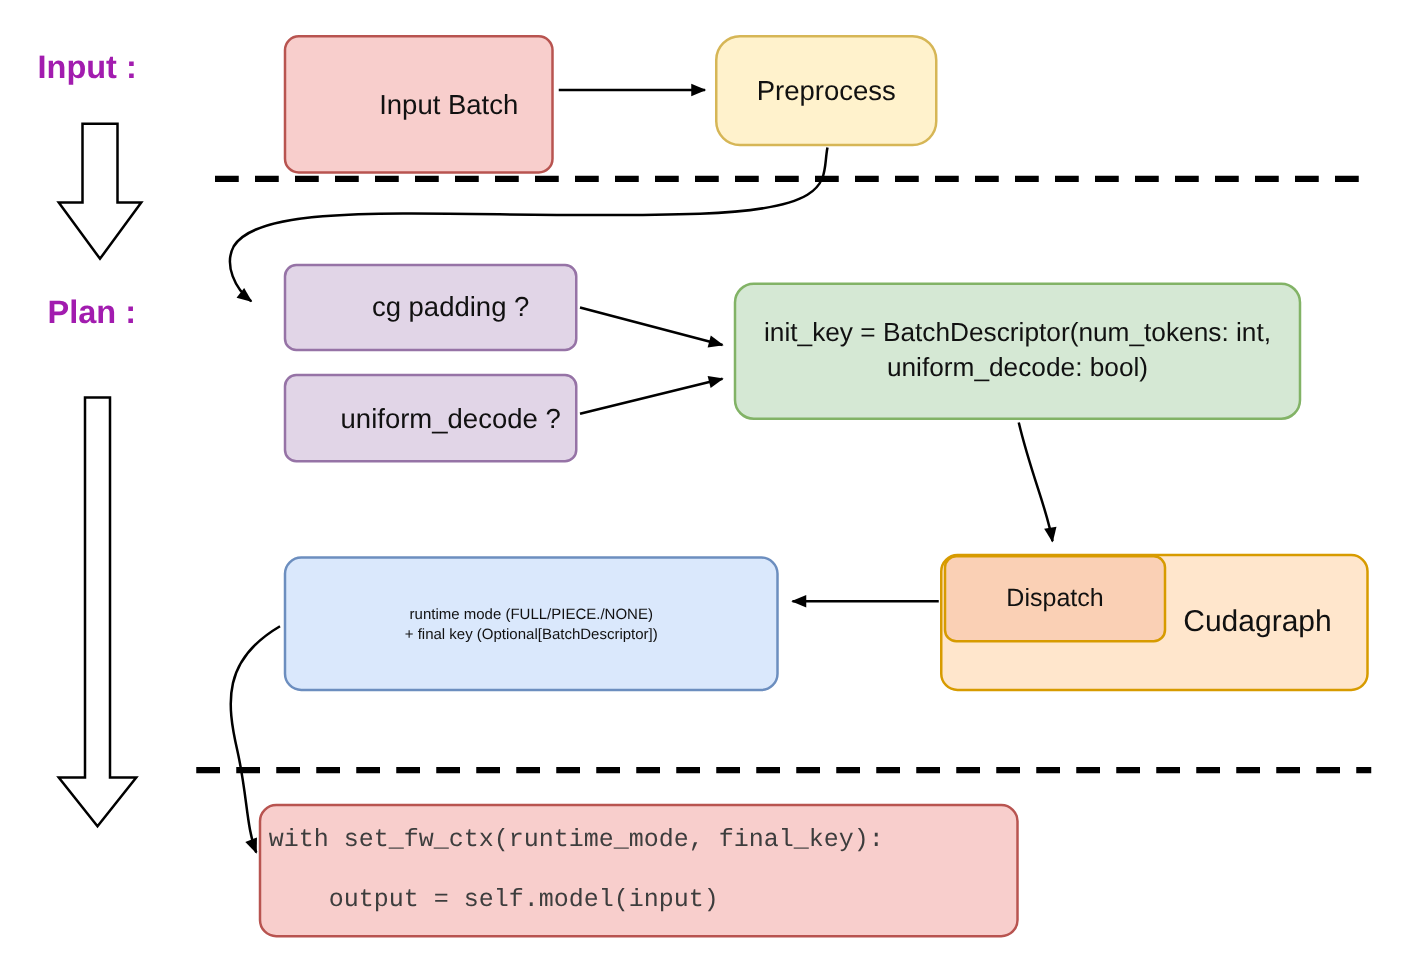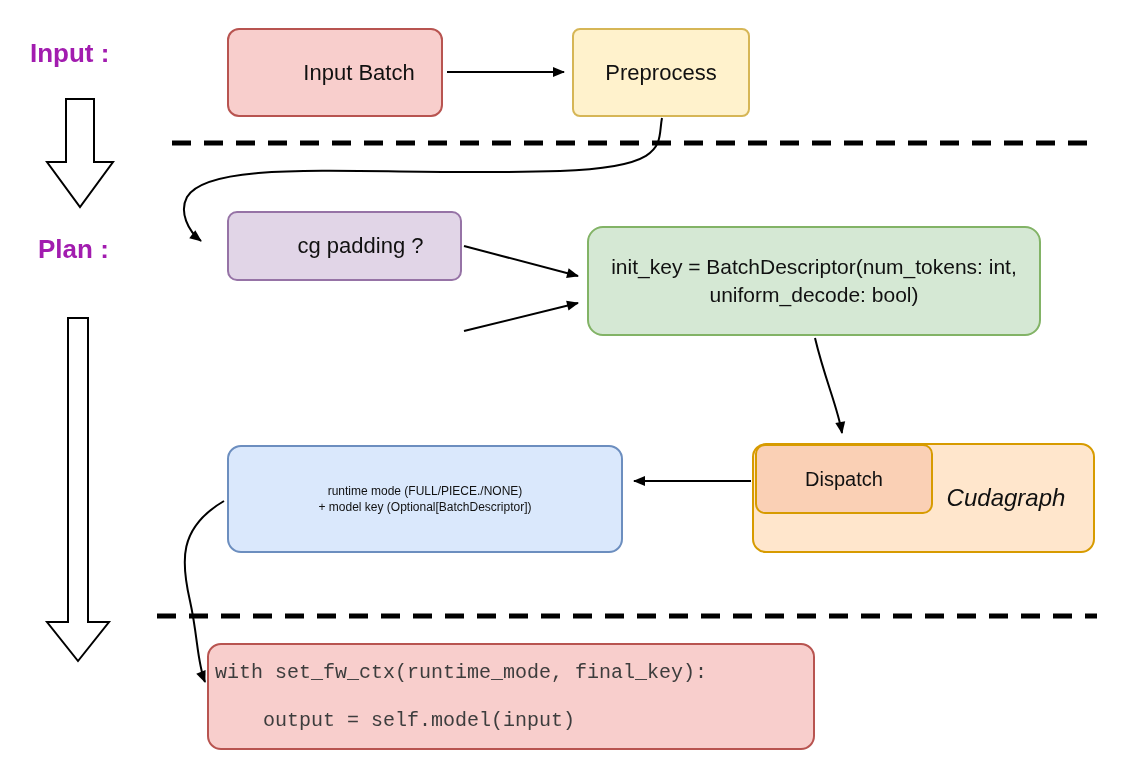--- a/index.html
+++ b/index.html
@@ -11,21 +11,21 @@
   #wires{position:absolute;left:0;top:0;width:1142px;height:770px;}
   .section-label{
     position:absolute;font-size:26px;font-weight:700;color:#a21caf;white-space:nowrap;
   }
   .node{
     position:absolute;box-sizing:border-box;display:flex;flex-direction:column;
     align-items:center;justify-content:center;text-align:center;line-height:1.35;
   }
   .node span{display:block;}
   .node-red{background:var(--red-fill);border:2px solid var(--red-stroke);border-radius:12px;font-size:22px;}
-  .node-yellow{background:var(--yellow-fill);border:2px solid var(--yellow-stroke);border-radius:8px;font-size:22px;}
+  .node-yellow{background:var(--yellow-fill);border:2px solid var(--yellow-stroke);border-radius:20px;font-size:22px;}
   .node-purple{background:var(--purple-fill);border:2px solid var(--purple-stroke);border-radius:10px;font-size:22px;padding-left:32px;}
   .node-green{background:var(--green-fill);border:2px solid var(--green-stroke);border-radius:16px;font-size:21px;}
   .node-blue{background:var(--blue-fill);border:2px solid var(--blue-stroke);border-radius:14px;font-size:12px;}
   .node-orange-outer{background:var(--orange-fill);border:2px solid var(--orange-stroke);border-radius:14px;}
   .node-peach{background:var(--peach-fill);border:2px solid var(--orange-stroke);border-radius:10px;font-size:20px;}
   .dispatcher-text{
     position:absolute;right:8px;top:0;width:158px;height:100%;
     display:flex;flex-direction:column;align-items:center;justify-content:center;
     font-size:24px;line-height:1.4;
   }
@@ -60,44 +60,47 @@
     <line x1="464" y1="246" x2="578" y2="276" stroke="#000" stroke-width="2" marker-end="url(#ah)"></line>
     <line x1="464" y1="331" x2="578" y2="303" stroke="#000" stroke-width="2" marker-end="url(#ah)"></line>
     <path d="M 815 338 C 825 380 838 408 842 433" fill="none" stroke="#000" stroke-width="2" marker-end="url(#ah)"></path>
     <line x1="751" y1="481" x2="634" y2="481" stroke="#000" stroke-width="2" marker-end="url(#ah)"></line>
     <path d="M 224 501 C 178 528 181 562 190 601 C 198 637 197 662 205 682" fill="none" stroke="#000" stroke-width="2" marker-end="url(#ah)"></path>
   </svg>
 
   <div class="section-label" style="left:30px;top:38px;">Input :</div>
   <div class="section-label" style="left:38px;top:234px;">Plan :</div>
 
-  <div class="node node-red" style="left:227px;top:28px;width:216px;height:89px;padding-left:48px;">
+  <div class="node node-red" style="left:227px;top:28px;width:216px;height:111px;padding-left:48px;">
     <span>Input Batch</span>
   </div>
 
   <div class="node node-yellow" style="left:572px;top:28px;width:178px;height:89px;">
     <span>Preprocess</span>
   </div>
 
   <div class="node node-purple" style="left:227px;top:211px;width:235px;height:70px;">
     <span>cg padding ?</span>
   </div>
 
+  <div class="node node-purple" style="left:227px;top:299px;width:235px;height:71px;">
+    <span>uniform_decode ?</span>
+  </div>
 
   <div class="node node-green" style="left:587px;top:226px;width:454px;height:110px;">
     <span>init_key = BatchDescriptor(num_tokens: int,</span>
     <span>uniform_decode: bool)</span>
   </div>
 
   <div class="node node-blue" style="left:227px;top:445px;width:396px;height:108px;">
     <span>runtime mode (FULL/PIECE./NONE)</span>
-    <span>+ model key (Optional[BatchDescriptor])</span>
+    <span>+ final key (Optional[BatchDescriptor])</span>
   </div>
 
-  <div class="node node-orange-outer" style="left:752px;top:443px;width:343px;height:110px;font-style:italic;">
+  <div class="node node-orange-outer" style="left:752px;top:443px;width:343px;height:110px;">
     <div class="dispatcher-text">
       <span>Cudagraph</span>
     </div>
   </div>
 
   <div class="node node-peach" style="left:755px;top:444px;width:178px;height:70px;">
     <span>Dispatch</span>
   </div>
 
   <div class="node node-code" style="left:207px;top:643px;width:608px;height:107px;">

